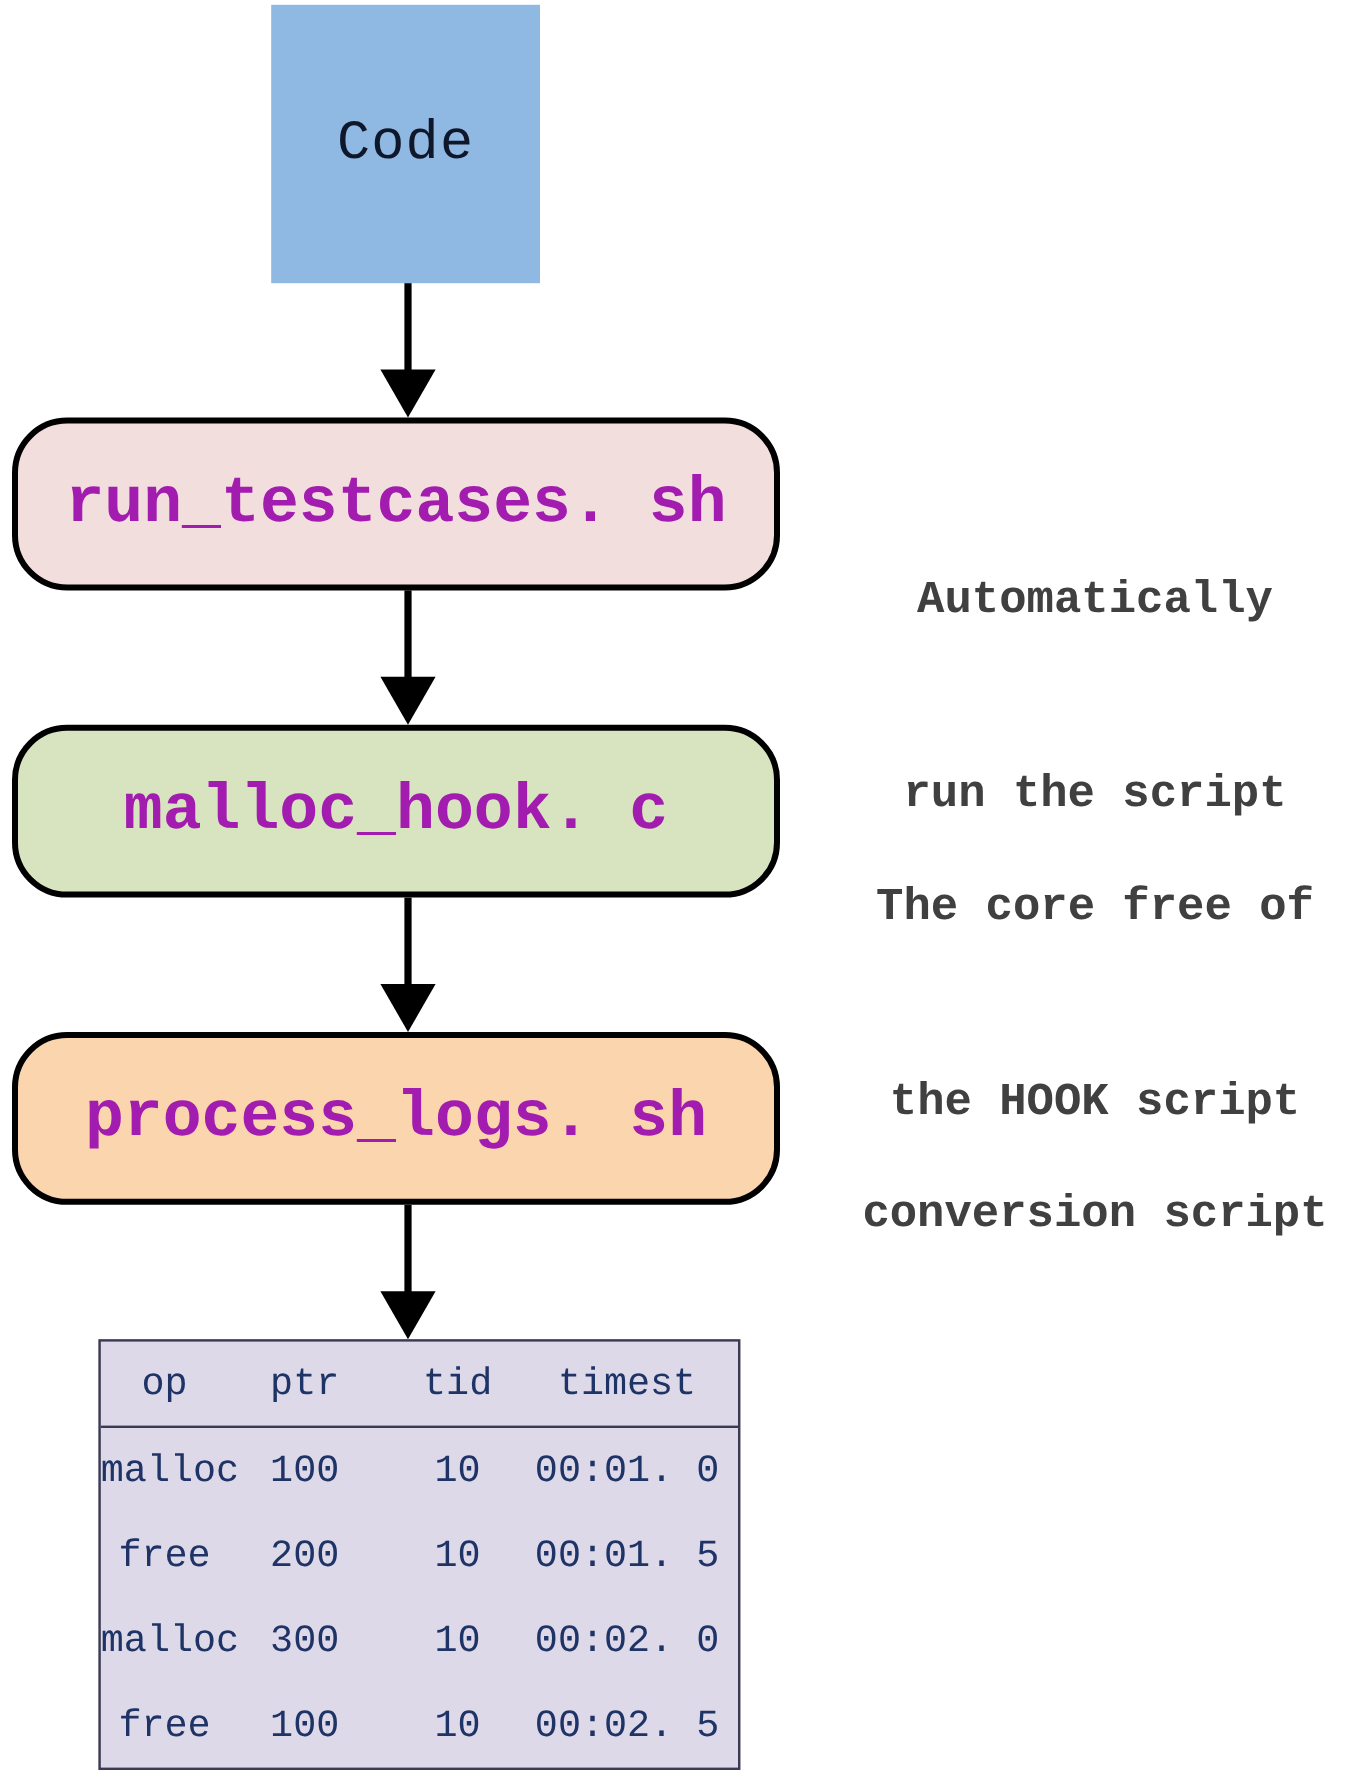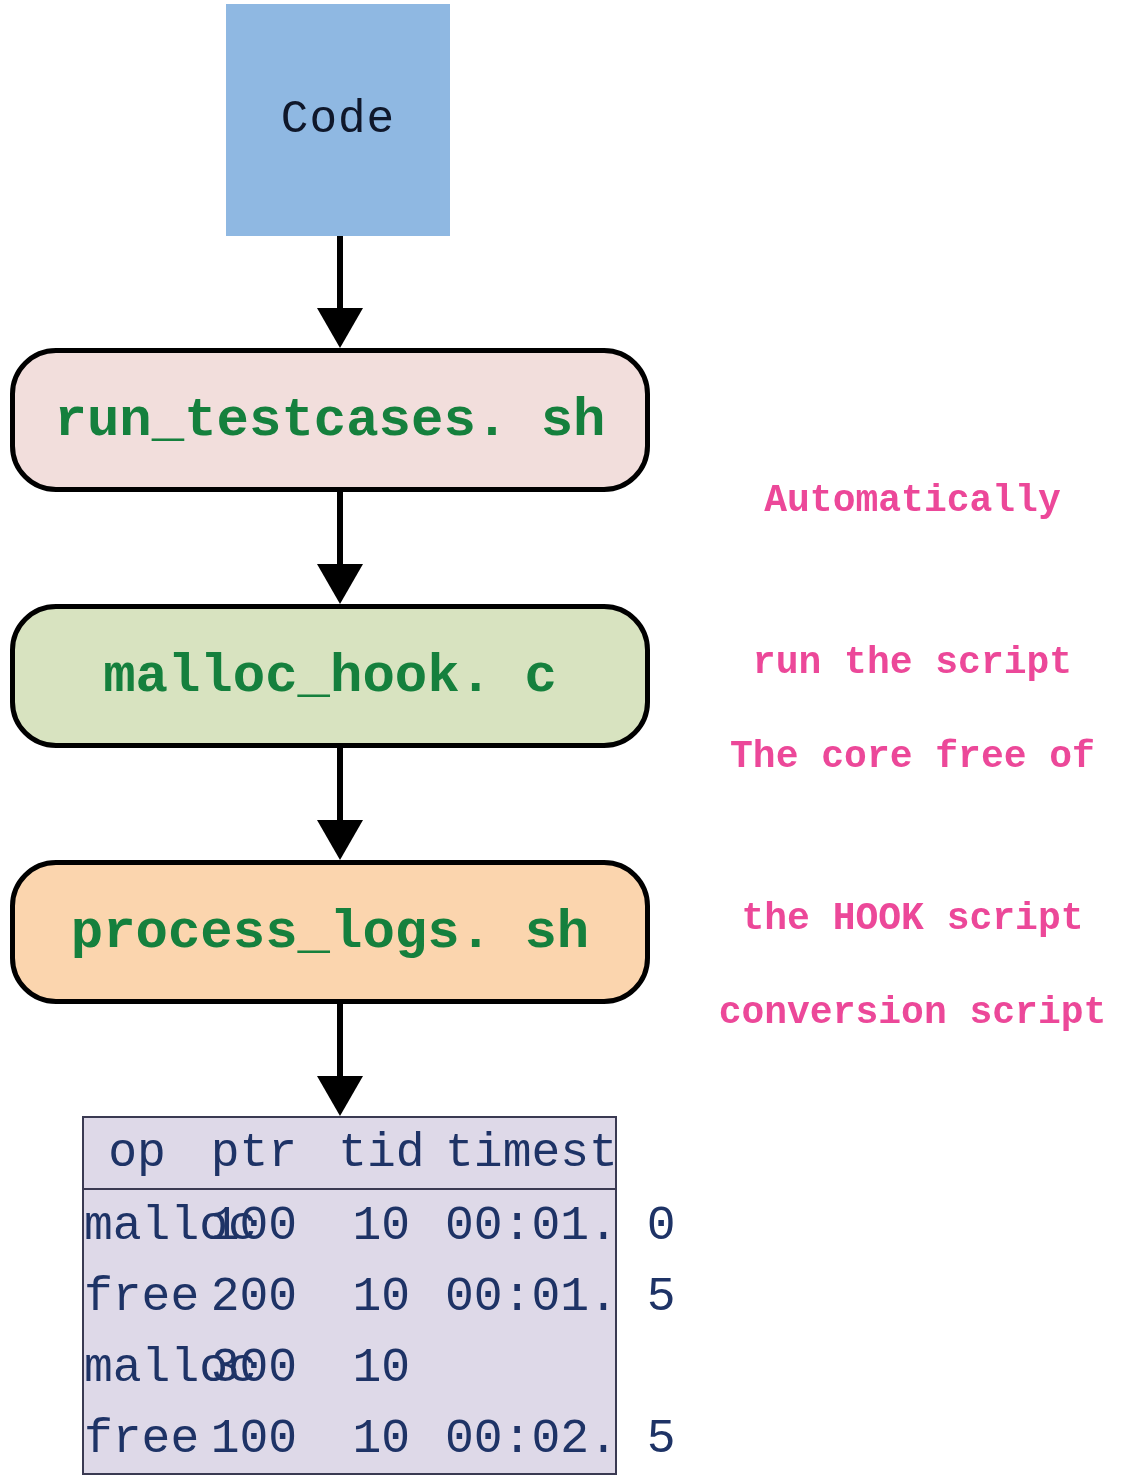--- a/index.html
+++ b/index.html
@@ -18,40 +18,40 @@
   .arrow .head{
     position:absolute;left:0;bottom:0;width:0;height:0;
     border-left:23px solid transparent;border-right:23px solid transparent;
     border-top:40px solid #000000;
   }
 
   .stage{
     position:absolute;left:10px;width:630px;height:134px;
     border:5px solid #000000;border-radius:46px;
     display:flex;align-items:center;justify-content:center;
-    font-size:54px;font-weight:bold;color:#15803d;white-space:pre;
+    font-size:54px;font-weight:bold;color:#a21caf;white-space:pre;
   }
   .stage.pink{background:#F2DEDC;top:348px;}
   .stage.green{background:#D8E3C0;top:604px;}
   .stage.orange{background:#FBD5AE;top:860px;}
 
   .annotation{
     position:absolute;left:688px;width:449px;
-    text-align:center;font-size:38px;font-weight:bold;color:#ec4899;
+    text-align:center;font-size:38px;font-weight:bold;color:#404040;
     line-height:1.42;white-space:pre;
   }
   .annotation span{display:block;}
   .ann1{top:366px;}
   .ann2{top:622px;}
   .ann3{top:878px;}
 
   .log-table{
     position:absolute;left:82px;top:1116px;width:531px;height:355px;
     background:#DED9E8;border:2px solid #3A3A52;
-    color:#1E3366;font-size:48px;
+    color:#1E3366;font-size:32px;
   }
   .t-row{
     display:grid;grid-template-columns:20% 24% 24% 32%;
     align-items:center;height:71px;
   }
   .t-row.header{height:70px;border-bottom:2px solid #3A3A52;}
   .t-cell{text-align:center;white-space:pre;}
   .t-cell.c3{padding-right:15px;}
 </style>
 </head>
@@ -125,20 +125,21 @@
     <div class="t-row">
       <div class="t-cell">free</div>
       <div class="t-cell">200</div>
       <div class="t-cell">10</div>
       <div class="t-cell c3">00:01. 5</div>
     </div>
     <div class="t-row">
       <div class="t-cell">malloc</div>
       <div class="t-cell">300</div>
       <div class="t-cell">10</div>
+      <div class="t-cell c3">00:02. 0</div>
     </div>
     <div class="t-row">
       <div class="t-cell">free</div>
       <div class="t-cell">100</div>
       <div class="t-cell">10</div>
       <div class="t-cell c3">00:02. 5</div>
     </div>
   </div>
 
 </div>

